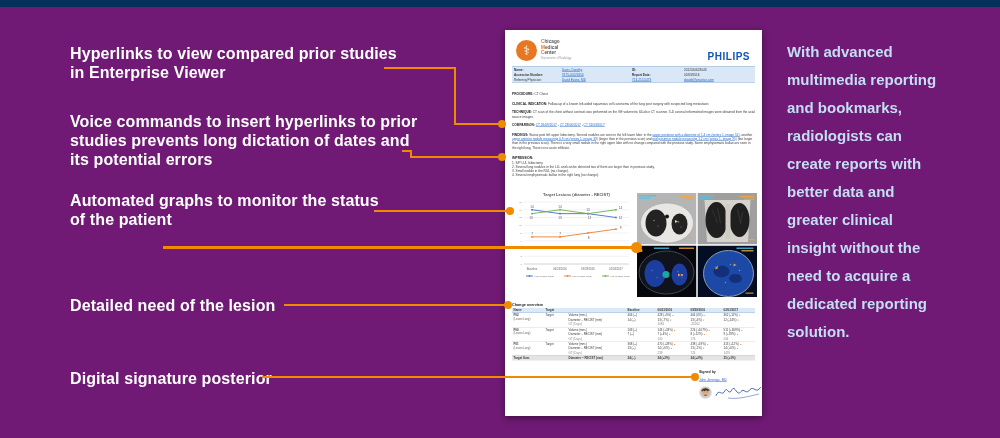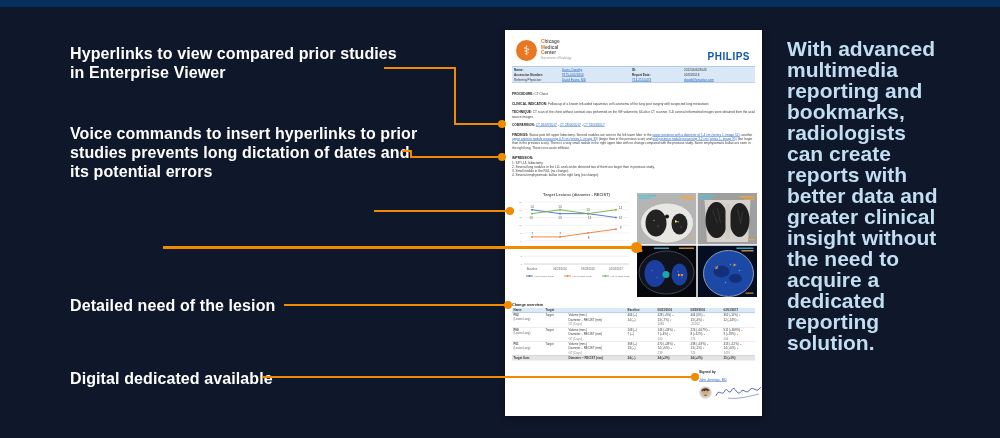--- a/index.html
+++ b/index.html
@@ -1,22 +1,22 @@
 <!DOCTYPE html>
 <html><head>
 <meta charset="utf-8">
 <style>
   html,body{margin:0;padding:0;}
   body{font-family:"Liberation Sans", sans-serif;}
-  #stage{position:relative;width:1000px;height:438px;background:#0f172a;overflow:hidden;}
+  #stage{position:relative;width:1000px;height:438px;background:#701a75;overflow:hidden;}
   #topstrip{position:absolute;left:0;top:0;width:1000px;height:7px;background:#05305c;}
   
   .ann{position:absolute;color:#ffffff;font-size:16px;line-height:19px;font-weight:600;letter-spacing:.1px;}
   
-  .rightpara{position:absolute;left:787px;top:38px;width:156px;color:#c3def2;font-size:21px;line-height:21px;font-weight:600;}
+  .rightpara{position:absolute;left:787px;top:38px;width:156px;color:#c3def2;font-size:15px;line-height:28px;font-weight:600;}
   
   .conn{position:absolute;background:#F08B00;z-index:5;}
   .dot{position:absolute;background:#F08B00;border-radius:50%;z-index:6;}
   
   .doc-outer{position:absolute;left:505px;top:30px;width:257px;height:386px;background:#ffffff;box-shadow:0 2px 7px rgba(0,0,0,.45);z-index:2;overflow:hidden;}
   .doc-inner{position:relative;width:514px;height:772px;transform:scale(.5);transform-origin:0 0;background:#fff;color:#3a3a3a;}
   .abs{position:absolute;}
   .logo-circle{width:42px;height:42px;border-radius:50%;background:#e87722;color:#fff;display:flex;align-items:center;justify-content:center;font-size:26px;}
   .clinic-line{font-size:9.5px;line-height:10.5px;font-weight:700;color:#5a5a5a;}
   .clinic-line .fl{color:#e87722;}
@@ -46,23 +46,24 @@
   .sig-name{font-size:6.5px;}
   .imggrid{display:grid;grid-template-columns:119px 119px;grid-template-rows:103px 103px;gap:2px;background:#fff;}
 </style>
 </head>
 <body>
 
 <div id="stage">
   <div id="topstrip"></div>
 
   <div class="ann" style="left:70px;top:44px;width:330px;">Hyperlinks to view compared prior studies in Enterprise Viewer</div>
-  <div class="ann" style="left:70px;top:124px;width:348px;">Voice commands to insert hyperlinks to prior studies prevents long dictation of dates and its potential errors</div>
+  <div class="ann" style="left:70px;top:112px;width:348px;">Voice commands to insert hyperlinks to prior studies prevents long dictation of dates and its potential errors</div>
+  <div class="ann" style="left:70px;top:191px;width:312px;">Automated graphs to monitor the status of the patient</div>
   <div class="ann" style="left:70px;top:296px;width:280px;">Detailed need of the lesion</div>
-  <div class="ann" style="left:70px;top:369px;width:280px;">Digital dedicated available</div>
+  <div class="ann" style="left:70px;top:369px;width:280px;">Digital signature posterior</div>
 
   <div class="rightpara">With advanced multimedia reporting and bookmarks, radiologists can create reports with better data and greater clinical insight without the need to acquire a dedicated reporting solution.</div>
 
   <div class="conn" style="left:384px;top:67px;width:72px;height:2px;"></div>
   <div class="conn" style="left:454px;top:67px;width:2px;height:58px;"></div>
   <div class="conn" style="left:454px;top:123px;width:46px;height:2px;"></div>
   <div class="dot" style="left:498px;top:120px;width:8px;height:8px;"></div>
 
   <div class="conn" style="left:402px;top:150px;width:10px;height:2px;"></div>
   <div class="conn" style="left:410px;top:150px;width:2px;height:8px;"></div>

